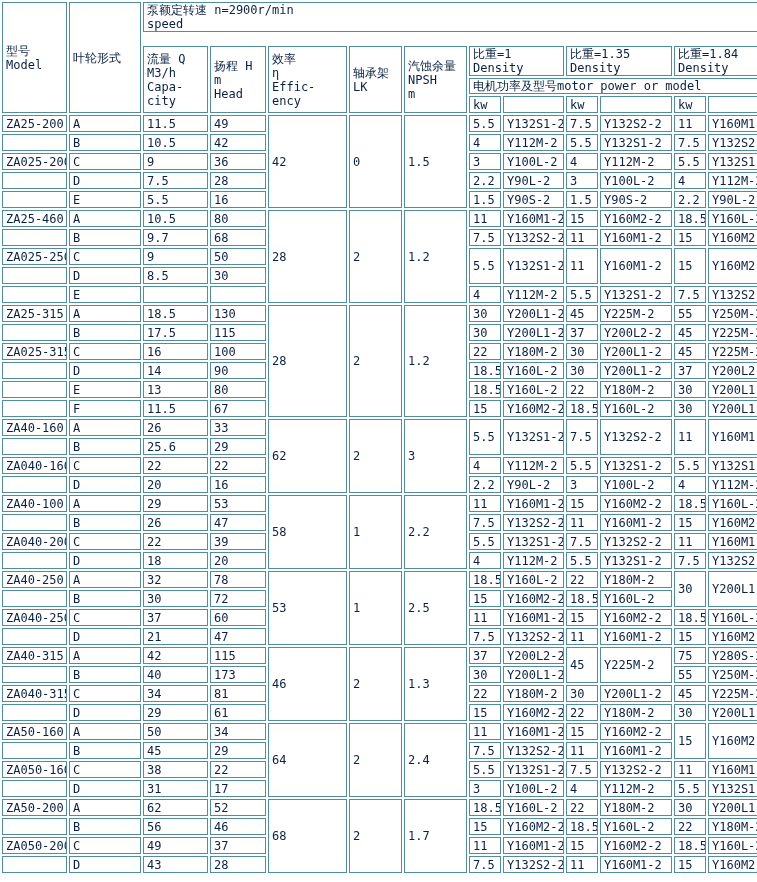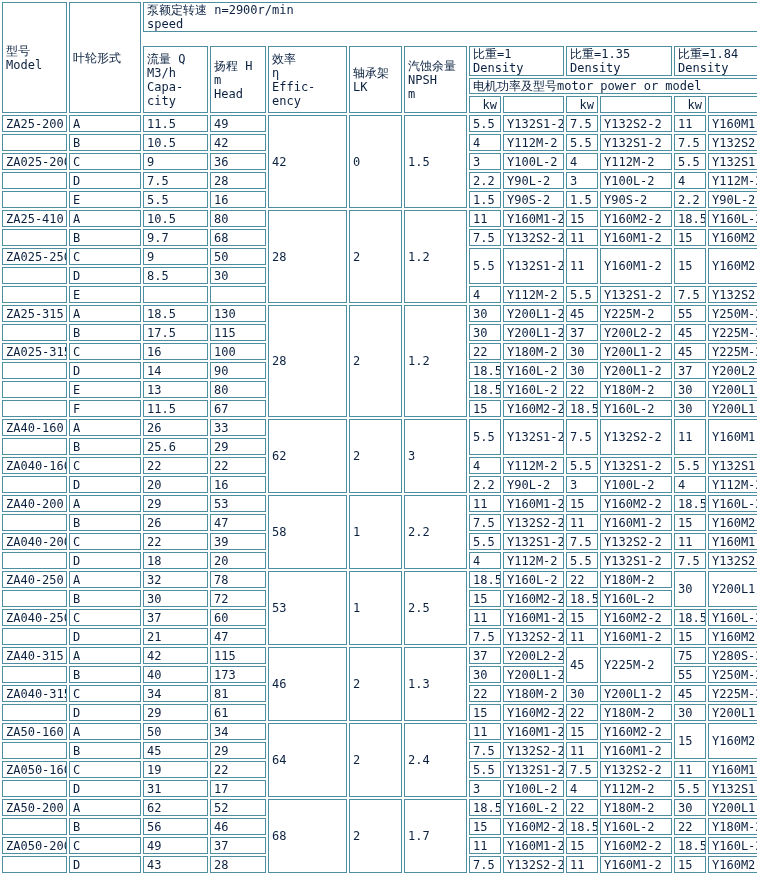--- a/index.html
+++ b/index.html
@@ -27,21 +27,21 @@
     overflow:hidden;
     line-height:14px;
   }
   thead th{vertical-align:middle;}
   th.top{vertical-align:top;}
   td.spacer{border:none;background:transparent;height:10px;}
   tbody td{height:15px;white-space:nowrap;}
   tr.h1 th{height:26px;}
   tr.h3 th{height:28px;margin-left:37px;}
   tr.h4 th{height:14px;}
-  tr.h5 th{height:15px;text-align:right;}
+  tr.h5 th{height:15px;}
 </style>
 </head>
 <body>
 
 <table>
   <colgroup>
     <col style="width:65px">
       <col style="width:72px">
       <col style="width:65px">
     <col style="width:56px">
@@ -158,21 +158,21 @@
         <td>5.5</td>
         <td>16</td>
         <td>1.5</td>
         <td>Y90S-2</td>
         <td>1.5</td>
         <td>Y90S-2</td>
         <td>2.2</td>
         <td>Y90L-2</td>
       </tr>
       <tr>
-        <td>ZA25-410</td>
+        <td>ZA25-460</td>
         <td>A</td>
         <td>10.5</td>
         <td>80</td>
         <td rowspan="5">28</td>
         <td rowspan="5">2</td>
         <td rowspan="5">1.2</td>
         <td>11</td>
         <td>Y160M1-2</td>
         <td>15</td>
         <td>Y160M2-2</td>
@@ -335,21 +335,21 @@
         <td>20</td>
         <td>16</td>
         <td>2.2</td>
         <td>Y90L-2</td>
         <td>3</td>
         <td>Y100L-2</td>
         <td>4</td>
         <td>Y112M-2</td>
       </tr>
       <tr>
-        <td>ZA40-200</td>
+        <td>ZA40-100</td>
         <td>A</td>
         <td>29</td>
         <td>53</td>
         <td rowspan="4">58</td>
         <td rowspan="4">1</td>
         <td rowspan="4">2.2</td>
         <td>11</td>
         <td>Y160M1-2</td>
         <td>15</td>
         <td>Y160M2-2</td>
@@ -511,21 +511,21 @@
         <td>45</td>
         <td>29</td>
         <td>7.5</td>
         <td>Y132S2-2</td>
         <td>11</td>
         <td>Y160M1-2</td>
       </tr>
       <tr>
         <td>ZA050-160</td>
         <td>C</td>
-        <td>19</td>
+        <td>38</td>
         <td>22</td>
         <td>5.5</td>
         <td>Y132S1-2</td>
         <td>7.5</td>
         <td>Y132S2-2</td>
         <td>11</td>
         <td>Y160M1-2</td>
       </tr>
       <tr>
         <td></td>

